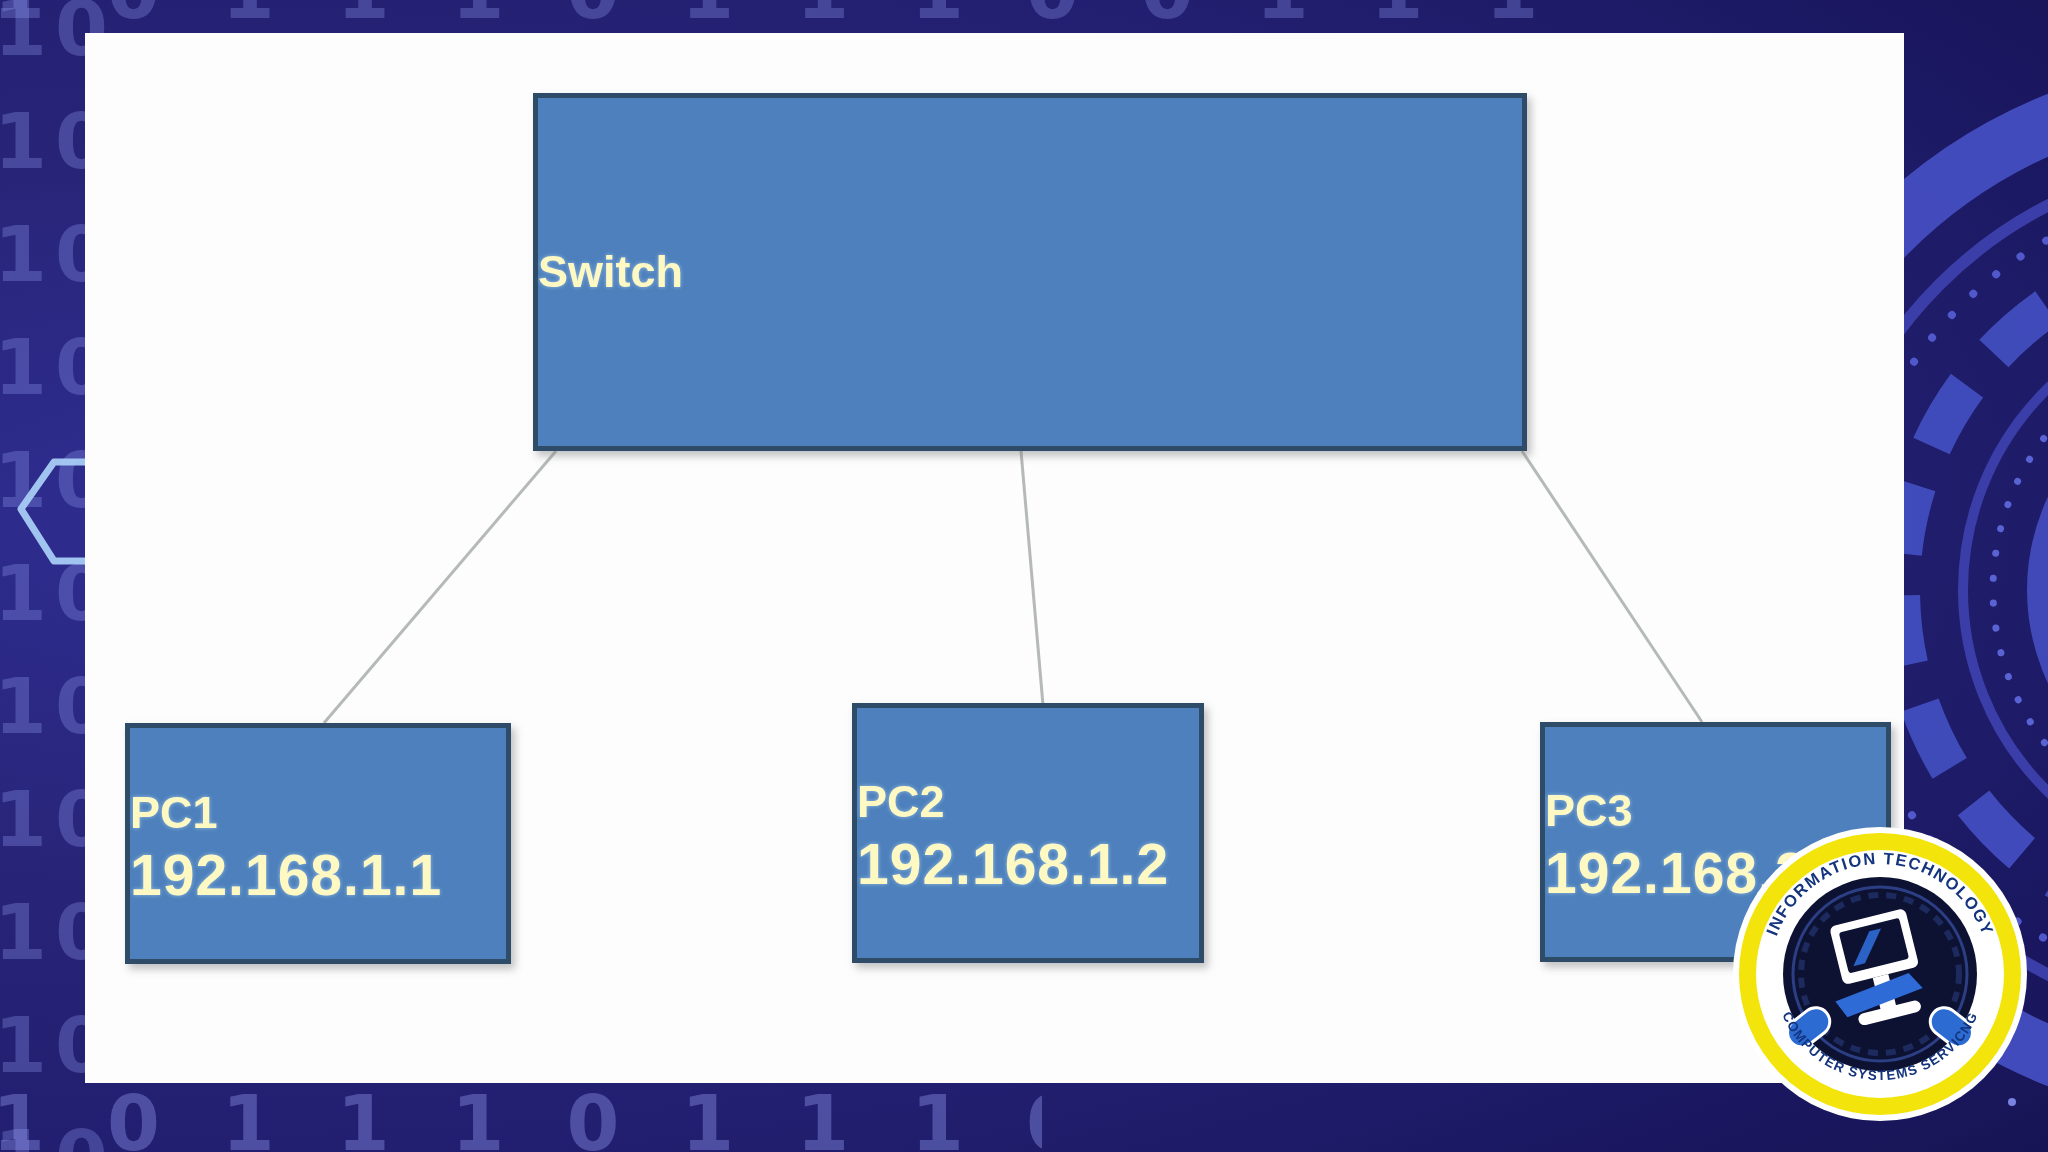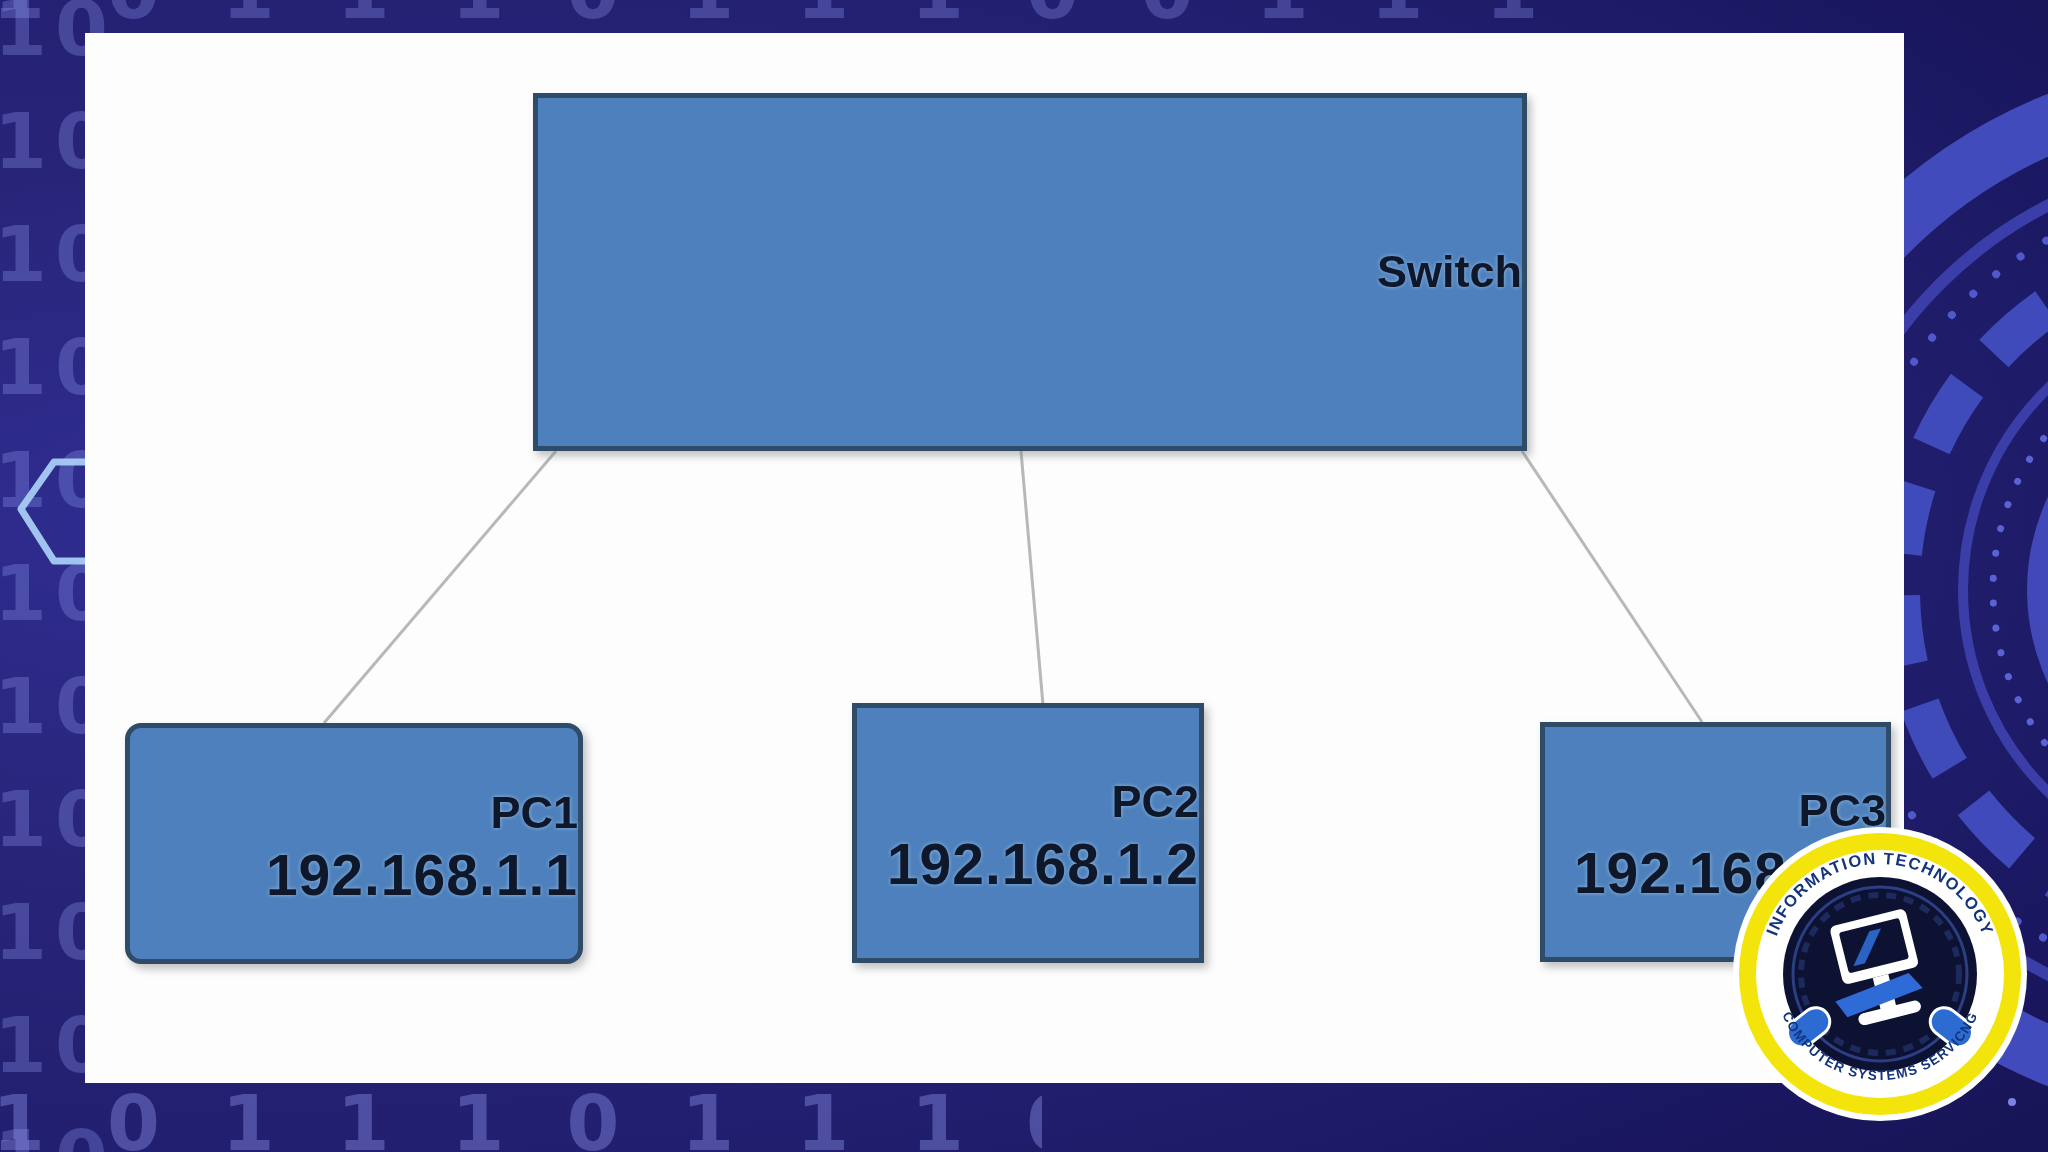--- a/index.html
+++ b/index.html
@@ -25,28 +25,28 @@
   
   #slide{
     position:absolute;left:85px;top:33px;width:1819px;height:1050px;
     background:#fdfdfd;z-index:3;
   }
   
   #connectors{position:absolute;top:0;left:0;z-index:4;}
   
   .node{
     position:absolute;z-index:5;display:flex;flex-direction:column;
-    align-items:flex-end;justify-content:center;text-align:center;
+    align-items:flex-start;justify-content:center;text-align:center;
     background:#4d80bc;border:5px solid #2e4b68;box-sizing:border-box;
-    color:#0f172a;font-weight:600;
+    color:#fef9c3;font-weight:600;
     box-shadow:4px 5px 8px rgba(120,120,125,0.45);
     text-shadow:0 0 4px rgba(210,235,255,0.55);
   }
   #node-switch{left:533px;top:93px;width:994px;height:358px;font-size:47px;}
-  #node-pc1{left:125px;top:723px;width:458px;height:241px;border-radius:16px;}
+  #node-pc1{left:125px;top:723px;width:386px;height:241px;}
   #node-pc2{left:852px;top:703px;width:352px;height:260px;}
   #node-pc3{left:1540px;top:722px;width:351px;height:240px;}
   .node .label{font-size:45px;line-height:62px;}
   .node .ip{font-size:57px;line-height:62px;letter-spacing:1px;}
   
   #logo{position:absolute;left:1730px;top:824px;z-index:6;}
   .ring-text{fill:#14357e;font-family:"Liberation Sans",sans-serif;font-weight:bold;}
 </style>
 </head>
 <body>

